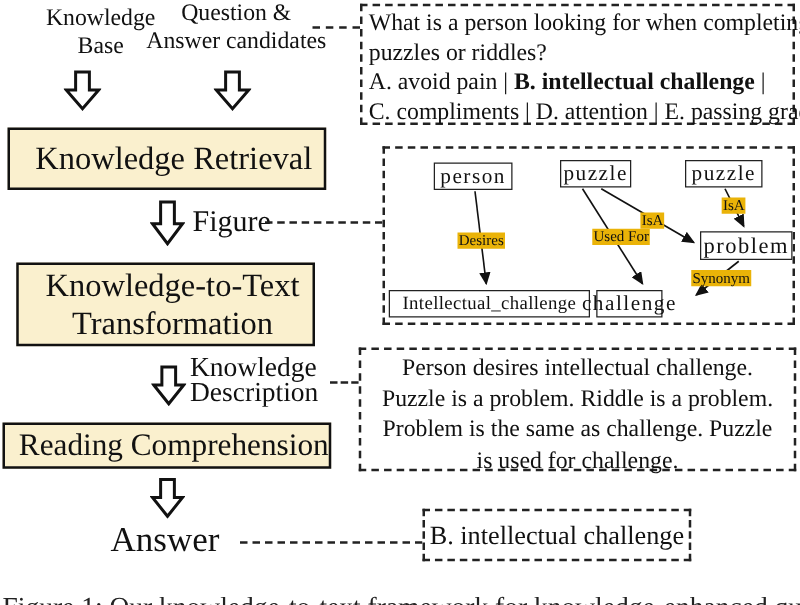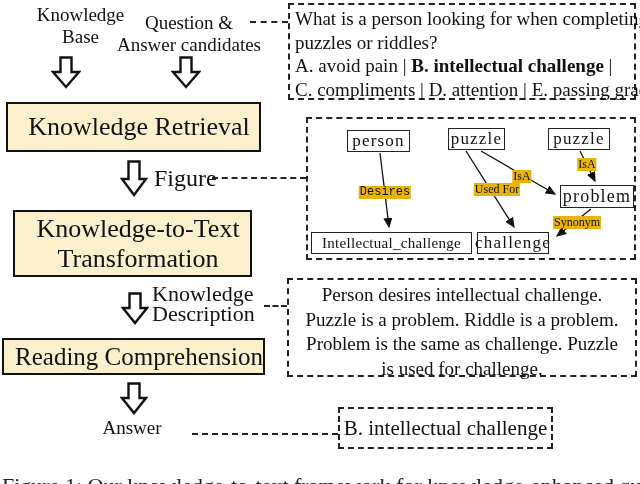--- a/index.html
+++ b/index.html
@@ -43,21 +43,21 @@
 </style>
 </head>
 <body>
 
 <div class="stage">
 
   <div class="abs toplabel ctr" style="left:28px;top:4px;width:105px;">
     <div>Knowledge</div>
     <div>Base</div>
   </div>
-  <div class="abs toplabel ctr" style="left:110px;top:12px;width:158px;">
+  <div class="abs toplabel ctr" style="left:110px;top:0;width:158px;">
     <div>Question &amp;</div>
     <div>Answer candidates</div>
   </div>
 
   <div class="abs dashline" style="left:250px;top:21px;width:38px;"></div>
 
   <svg class="abs blockarrow" style="left:51px;top:56px;" width="30" height="33" viewBox="0 0 30 33">
     <path d="M9.5,1.5 H20.5 V16 H28 L15,31 L2,16 H9.5 Z" fill="#fff" stroke="#111" stroke-width="2.4" stroke-linejoin="miter"></path>
   </svg>
   <svg class="abs blockarrow" style="left:171px;top:56px;" width="30" height="33" viewBox="0 0 30 33">
@@ -90,21 +90,21 @@
   </div>
   <div class="abs dashline" style="left:264px;top:305px;width:23px;"></div>
 
   <div class="abs flowbox" style="left:2px;top:338px;width:263px;height:37px;font-size:25px;">
     <span>Reading Comprehension</span>
   </div>
 
   <svg class="abs blockarrow" style="left:120px;top:382px;" width="28" height="33" viewBox="0 0 28 33">
     <path d="M8.5,1.5 H19.5 V16 H26 L14,31 L2,16 H8.5 Z" fill="#fff" stroke="#111" stroke-width="2.4" stroke-linejoin="miter"></path>
   </svg>
-  <div class="abs ctr" style="left:58px;top:417px;width:148px;font-size:19px;text-align:center;">Answer</div>
+  <div class="abs ctr" style="left:58px;top:417px;width:148px;font-size:28px;text-align:center;">Answer</div>
   <div class="abs dashline" style="left:192px;top:433px;width:146px;"></div>
 
   <div class="abs dashbox" style="left:288px;top:3px;width:348px;height:97px;padding:2px 5px;">
     <div class="qtext">What is a person looking for when completing</div>
     <div class="qtext">puzzles or riddles?</div>
     <div class="qtext"><span>A. avoid pain | </span><b>B. intellectual challenge</b><span> |</span></div>
     <div class="qtext">C. compliments | D. attention | E. passing grade</div>
   </div>
 
   <div class="abs dashbox" style="left:306px;top:117px;width:330px;height:143px;">
@@ -120,23 +120,23 @@
       <line x1="272" y1="32" x2="287" y2="62" stroke="#111" stroke-width="1.3" marker-end="url(#ah)"></line>
       <line x1="283" y1="90" x2="249" y2="117" stroke="#111" stroke-width="1.3" marker-end="url(#ah)"></line>
     </svg>
   </div>
 
   <div class="node" style="left:347px;top:130px;width:63px;height:22px;">person</div>
   <div class="node" style="left:448px;top:128px;width:57px;height:22px;">puzzle</div>
   <div class="node" style="left:548px;top:128px;width:62px;height:22px;">puzzle</div>
   <div class="node" style="left:560px;top:185px;width:74px;height:23px;font-size:18px;">problem</div>
   <div class="node" style="left:311px;top:232px;width:161px;height:22px;font-size:15px;letter-spacing:0.3px;">Intellectual_challenge</div>
-  <div class="node" style="left:477px;top:232px;width:72px;height:22px;">challenge</div>
+  <div class="node" style="left:477px;top:232px;width:53px;height:22px;">challenge</div>
 
-  <div class="edgelabel" style="left:385px;top:186px;font-family:Liberation Mono, monospace;">Desires</div>
+  <div class="edgelabel" style="left:385px;top:186px;">Desires</div>
   <div class="edgelabel" style="left:497px;top:183px;">Used For</div>
   <div class="edgelabel" style="left:522px;top:170px;">IsA</div>
   <div class="edgelabel" style="left:587px;top:158px;">IsA</div>
   <div class="edgelabel" style="left:577px;top:216px;">Synonym</div>
 
   <div class="abs dashbox" style="left:287px;top:278px;width:350px;height:99px;padding-top:3px;">
     <div class="desctext">Person desires intellectual challenge.</div>
     <div class="desctext">Puzzle is a problem. Riddle is a problem.</div>
     <div class="desctext">Problem is the same as challenge. Puzzle</div>
     <div class="desctext">is used for challenge.</div>

